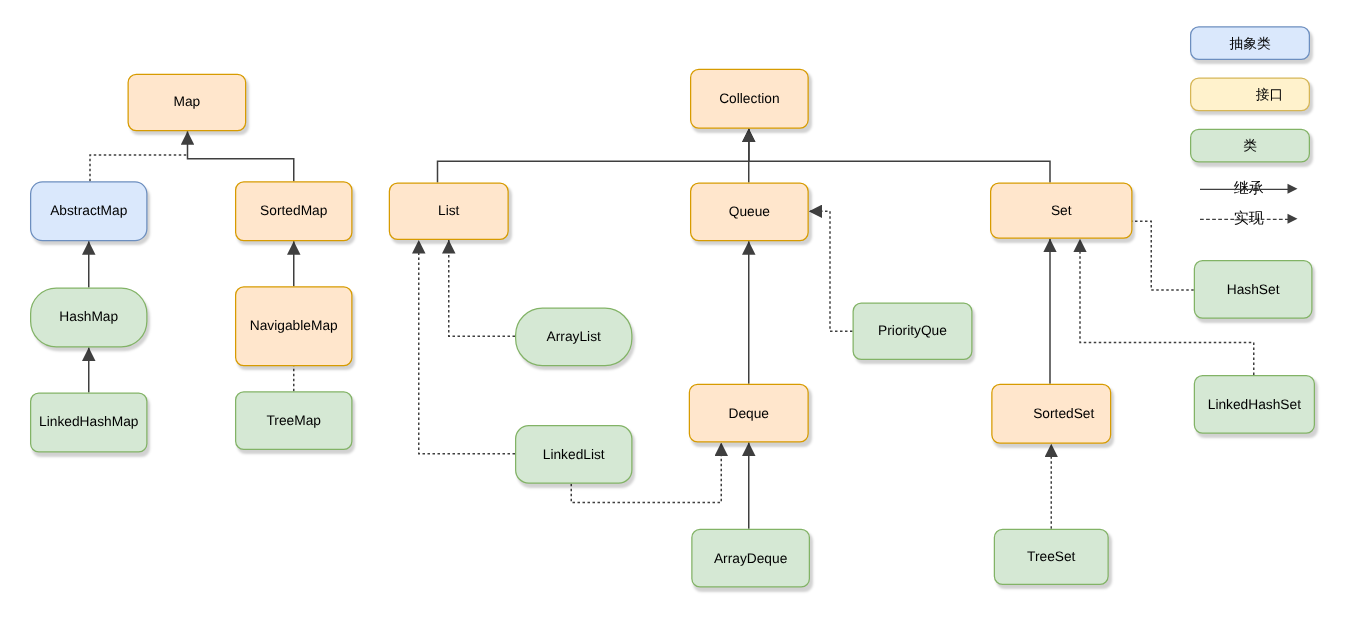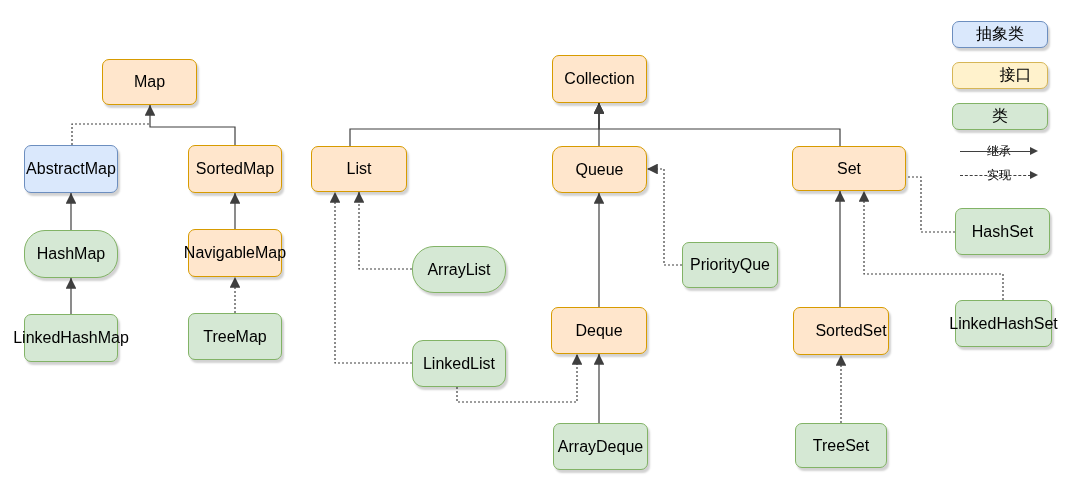--- a/index.html
+++ b/index.html
@@ -17,21 +17,21 @@
   #arrowhead path { fill: var(--edge-color, #3f3f3f); }
 
   .node {
     position: absolute;
     display: flex;
     align-items: center;
     justify-content: center;
     box-sizing: border-box;
     border-radius: 7px;
     border: 1px solid #999;
-    font-size: 16px;
+    font-size: 11px;
     color: #000000;
     box-shadow: 2px 3px 2px rgba(0,0,0,0.18);
   }
   .node.abstract        { background: var(--abstract-fill);        border-color: var(--abstract-stroke); }
   .node.interface       { background: var(--interface-fill);       border-color: var(--interface-stroke); }
   .node.interface-legend{ background: var(--interface-legend-fill);border-color: var(--interface-legend-stroke); }
   .node.class           { background: var(--class-fill);           border-color: var(--class-stroke); }
 
   .legend-arrow { position: absolute; height: 16px; }
   .legend-arrow .lbl {
@@ -80,45 +80,45 @@
       <polyline points="599,423 599,354" class="edge solid" marker-end="url(#arrowhead)"></polyline>
       <polyline points="840,307 840,191" class="edge solid" marker-end="url(#arrowhead)"></polyline>
       <polyline points="841,423 841,355" class="edge dashed" marker-end="url(#arrowhead)"></polyline>
       <polyline points="955,232 921,232 921,177 888,177" class="edge dashed" marker-end="url(#arrowhead)"></polyline>
       <polyline points="1003,300 1003,274 864,274 864,191" class="edge dashed" marker-end="url(#arrowhead)"></polyline>
     </svg>
   <div id="nodes-layer">
       <div class="node interface" style="left: 102px; top: 59px; width: 95px; height: 46px;">
         <span>Map</span>
       </div>
-      <div class="node abstract" style="left: 24px; top: 145px; width: 94px; height: 48px;">
+      <div class="node abstract" style="left: 24px; top: 145px; width: 94px; height: 48px; border-radius: 10px;">
         <span>AbstractMap</span>
       </div>
       <div class="node interface" style="left: 188px; top: 145px; width: 94px; height: 48px;">
         <span>SortedMap</span>
       </div>
       <div class="node class" style="left: 24px; top: 230px; width: 94px; height: 48px; border-radius: 21px;">
         <span>HashMap</span>
       </div>
-      <div class="node interface" style="left: 188px; top: 229px; width: 94px; height: 48px;">
+      <div class="node interface" style="left: 188px; top: 229px; width: 94px; height: 64px;">
         <span>NavigableMap</span>
       </div>
       <div class="node class" style="left: 24px; top: 314px; width: 94px; height: 48px;">
         <span>LinkedHashMap</span>
       </div>
       <div class="node class" style="left: 188px; top: 313px; width: 94px; height: 47px;">
         <span>TreeMap</span>
       </div>
       <div class="node interface" style="left: 552px; top: 55px; width: 95px; height: 48px;">
         <span>Collection</span>
       </div>
       <div class="node interface" style="left: 311px; top: 146px; width: 96px; height: 46px;">
         <span>List</span>
       </div>
-      <div class="node interface" style="left: 552px; top: 146px; width: 95px; height: 47px; border-radius: 10px;">
+      <div class="node interface" style="left: 552px; top: 146px; width: 95px; height: 47px;">
         <span>Queue</span>
       </div>
       <div class="node interface" style="left: 792px; top: 146px; width: 114px; height: 45px;">
         <span>Set</span>
       </div>
       <div class="node class" style="left: 412px; top: 246px; width: 94px; height: 47px; border-radius: 22px;">
         <span>ArrayList</span>
       </div>
       <div class="node class" style="left: 682px; top: 242px; width: 96px; height: 46px;">
         <span>PriorityQue</span>

